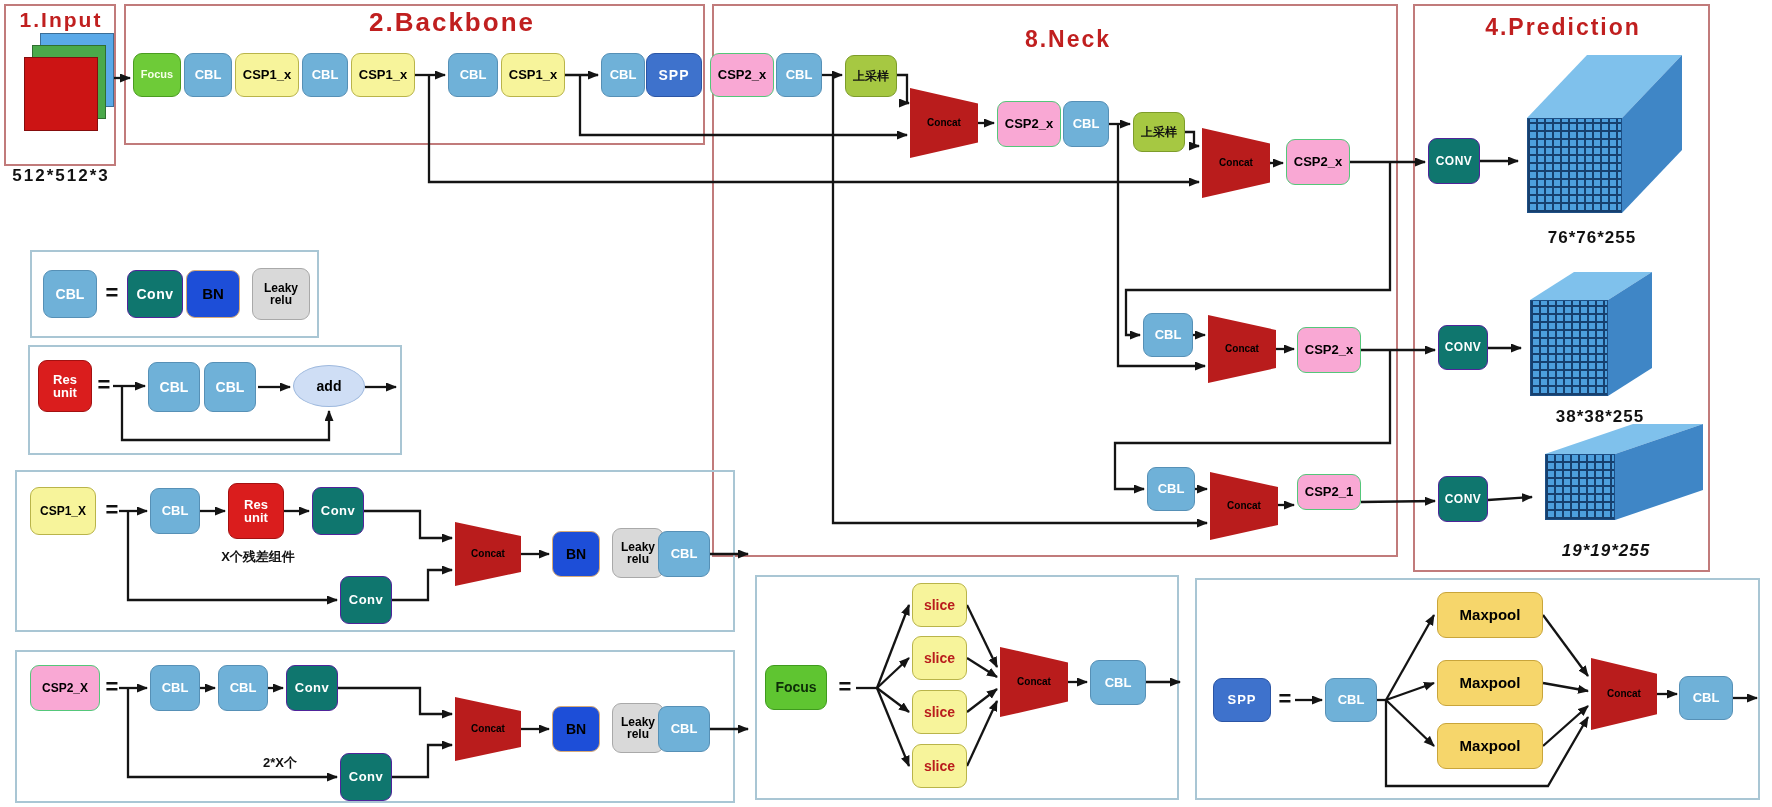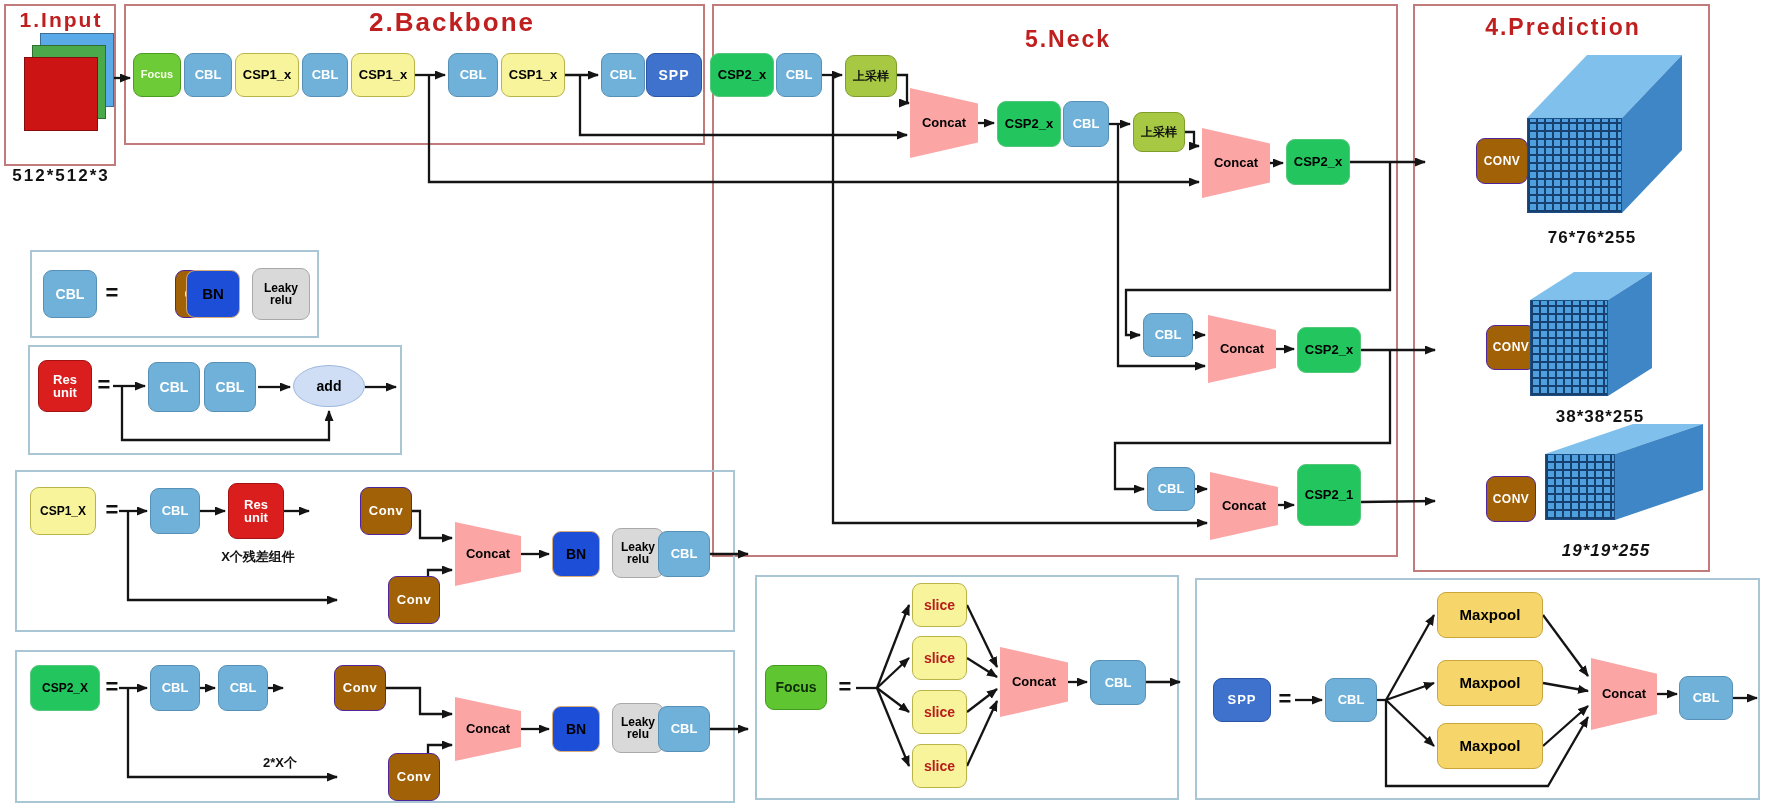--- a/index.html
+++ b/index.html
@@ -4,34 +4,34 @@
 <style>
   html,body{margin:0;padding:0;background:#ffffff;font-family:"Liberation Sans",sans-serif;}
   #canvas{position:relative;width:1772px;height:807px;background:#ffffff;overflow:hidden;}
   .section{position:absolute;border:2px solid #c17b7b;box-sizing:border-box;background:transparent;}
   .legend{position:absolute;border:2px solid #a9c6d4;box-sizing:border-box;background:transparent;}
   .node{position:absolute;display:flex;align-items:center;justify-content:center;
         border-radius:9px;font-weight:bold;box-sizing:border-box;text-align:center;
         white-space:pre-line;line-height:1.02;font-family:"Liberation Sans",sans-serif;}
   .cbl{background:#6fb1d8;color:#ffffff;border:1.5px solid #5690b6;font-size:13px;}
   .csp1{background:#f7f49b;color:#000000;border:1.5px solid #b9b44a;font-size:13px;}
-  .csp2{background:#22c55e;color:#000000;border:1.5px solid #54c77a;font-size:13px;}
+  .csp2{background:#f9a8d4;color:#000000;border:1.5px solid #54c77a;font-size:13px;}
   .spp{background:#3e72cc;color:#ffffff;border:1.5px solid #2b55a5;font-size:14px;letter-spacing:1px;}
   .focus{background:#6ecb38;color:#f6ffe9;border:1.5px solid #4a9c20;font-size:11px;}
   .focusL{background:#5fc531;color:#0d2d08;border:1.5px solid #3f9a1e;font-size:14px;}
   .up{background:#a6c842;color:#111111;border:1.5px solid #7d9c2a;font-size:12px;}
-  .conv{background:#a16207;color:#ffffff;border:1.5px solid #50249a;font-size:13px;letter-spacing:.5px;margin-left:48px;}
+  .conv{background:#0f766e;color:#ffffff;border:1.5px solid #50249a;font-size:13px;letter-spacing:.5px;}
   .bn{background:#1d4ed8;color:#000000;border:1.5px solid #d8ab77;font-size:14px;}
   .lrelu{background:#d9d9d9;color:#000000;border:1.5px solid #a9a9a9;font-size:12px;margin-left:9px;}
   .res{background:#da1d1d;color:#ffffff;border:1.5px solid #a31111;font-size:13px;}
   .add{background:#cfdef5;color:#000000;border:1.5px solid #9db8dd;border-radius:50%;font-size:14px;}
   .slice{background:#f7f49b;color:#b91c1c;border:1.5px solid #b9b44a;font-size:14px;}
   .maxpool{background:#f6d66b;color:#000000;border:1.5px solid #c9a53a;font-size:15px;}
-  .concat{background:#fca5a5;color:#000000;clip-path:polygon(0 0,100% 22%,100% 78%,0 100%);
-          font-size:13px;border-radius:0;}
+  .concat{background:#b91c1c;color:#000000;clip-path:polygon(0 0,100% 22%,100% 78%,0 100%);
+          font-size:10px;border-radius:0;}
   .lbl{position:absolute;transform:translate(-50%,-50%);font-weight:bold;white-space:nowrap;
        font-family:"Liberation Sans",sans-serif;}
   .cube{position:absolute;}
   .cube .face{position:absolute;box-sizing:border-box;}
   svg#wires{position:absolute;left:0;top:0;}
   .sq{position:absolute;box-sizing:border-box;border:1px solid rgba(0,0,0,.35);}
 </style>
 </head>
 <body>
 
@@ -141,21 +141,21 @@
     <div class="node up" style="left: 1133px; top: 112px; width: 52px; height: 40px;">上采样</div>
     <div class="node concat" style="left: 1202px; top: 128px; width: 68px; height: 70px;">Concat</div>
     <div class="node csp2" style="left: 1286px; top: 139px; width: 64px; height: 46px;">CSP2_x</div>
     <div class="node conv" style="left: 1428px; top: 138px; width: 52px; height: 46px; font-size: 12px;">CONV</div>
     <div class="node cbl" style="left: 1143px; top: 313px; width: 50px; height: 44px;">CBL</div>
     <div class="node concat" style="left: 1208px; top: 315px; width: 68px; height: 68px;">Concat</div>
     <div class="node csp2" style="left: 1297px; top: 327px; width: 64px; height: 46px;">CSP2_x</div>
     <div class="node conv" style="left: 1438px; top: 325px; width: 50px; height: 45px; font-size: 12px;">CONV</div>
     <div class="node cbl" style="left: 1147px; top: 467px; width: 48px; height: 44px;">CBL</div>
     <div class="node concat" style="left: 1210px; top: 472px; width: 68px; height: 68px;">Concat</div>
-    <div class="node csp2" style="left: 1297px; top: 464px; width: 64px; height: 62px;">CSP2_1</div>
+    <div class="node csp2" style="left: 1297px; top: 474px; width: 64px; height: 36px;">CSP2_1</div>
     <div class="node conv" style="left: 1438px; top: 476px; width: 50px; height: 46px; font-size: 12px;">CONV</div>
     <div class="node cbl" style="left: 43px; top: 270px; width: 54px; height: 48px; font-size: 14px;">CBL</div>
     <div class="node conv" style="left: 127px; top: 270px; width: 56px; height: 48px; font-size: 14px;">Conv</div>
     <div class="node bn" style="left: 186px; top: 270px; width: 54px; height: 48px; font-size: 15px;">BN</div>
     <div class="node lrelu" style="left: 243px; top: 268px; width: 58px; height: 52px;">Leaky
 relu</div>
     <div class="node res" style="left: 38px; top: 360px; width: 54px; height: 52px;">Res
 unit</div>
     <div class="node cbl" style="left: 148px; top: 362px; width: 52px; height: 50px; font-size: 14px;">CBL</div>
     <div class="node cbl" style="left: 204px; top: 362px; width: 52px; height: 50px; font-size: 14px;">CBL</div>
@@ -208,21 +208,21 @@
     </div>
     <div class="lbl" style="left: 1600px; top: 417px; font-size: 17px; color: rgb(17, 17, 17); letter-spacing: 1px;">38*38*255</div>
     <div class="cube" style="left: 1545px; top: 424px; width: 158px; height: 96px;">
       <div class="face" style="left: 0px; top: 0px; width: 158px; height: 30px; background: rgb(127, 193, 236); clip-path: polygon(0px 30px, 88px 0px, 158px 0px, 70px 30px);"></div>
       <div class="face" style="left: 70px; top: 0px; width: 88px; height: 96px; background: rgb(63, 134, 198); clip-path: polygon(0px 30px, 88px 0px, 88px 66px, 0px 96px);"></div>
       <div class="face" style="left: 0px; top: 30px; width: 70px; height: 66px; background: repeating-linear-gradient(90deg, rgb(23, 64, 110) 0px, rgb(23, 64, 110) 2px, transparent 2px, transparent 8px), repeating-linear-gradient(0deg, rgb(23, 64, 110) 0px, rgb(23, 64, 110) 2px, transparent 2px, transparent 8px) rgb(77, 159, 221); border: 1px solid rgb(29, 79, 133);"></div>
     </div>
     <div class="lbl" style="left: 1606px; top: 551px; font-size: 17px; color: rgb(17, 17, 17); letter-spacing: 1px; font-style: italic;">19*19*255</div>
     <div class="lbl" style="left: 61px; top: 20px; font-size: 21px; color: rgb(192, 31, 31); letter-spacing: 2px;">1.Input</div>
     <div class="lbl" style="left: 452px; top: 22px; font-size: 26px; color: rgb(192, 31, 31); letter-spacing: 2px;">2.Backbone</div>
-    <div class="lbl" style="left: 1068px; top: 39px; font-size: 23px; color: rgb(192, 31, 31); letter-spacing: 2px;">5.Neck</div>
+    <div class="lbl" style="left: 1068px; top: 39px; font-size: 23px; color: rgb(192, 31, 31); letter-spacing: 2px;">8.Neck</div>
     <div class="lbl" style="left: 1563px; top: 27px; font-size: 23px; color: rgb(192, 31, 31); letter-spacing: 2px;">4.Prediction</div>
     <div class="lbl" style="left: 61px; top: 151px; font-size: 17px; color: rgb(17, 17, 17); letter-spacing: 2px; margin-top: 25px;">512*512*3</div>
     <div class="lbl" style="left: 112px; top: 293px; font-size: 22px; color: rgb(17, 17, 17);">=</div>
     <div class="lbl" style="left: 104px; top: 385px; font-size: 22px; color: rgb(17, 17, 17);">=</div>
     <div class="lbl" style="left: 112px; top: 510px; font-size: 22px; color: rgb(17, 17, 17);">=</div>
     <div class="lbl" style="left: 112px; top: 687px; font-size: 22px; color: rgb(17, 17, 17);">=</div>
     <div class="lbl" style="left: 845px; top: 687px; font-size: 22px; color: rgb(17, 17, 17);">=</div>
     <div class="lbl" style="left: 1285px; top: 699px; font-size: 22px; color: rgb(17, 17, 17);">=</div>
     <div class="lbl" style="left: 258px; top: 557px; font-size: 13px; color: rgb(17, 17, 17);">X个残差组件</div>
     <div class="lbl" style="left: 280px; top: 727px; font-size: 13px; color: rgb(17, 17, 17); margin-top: 36px;">2*X个</div>

